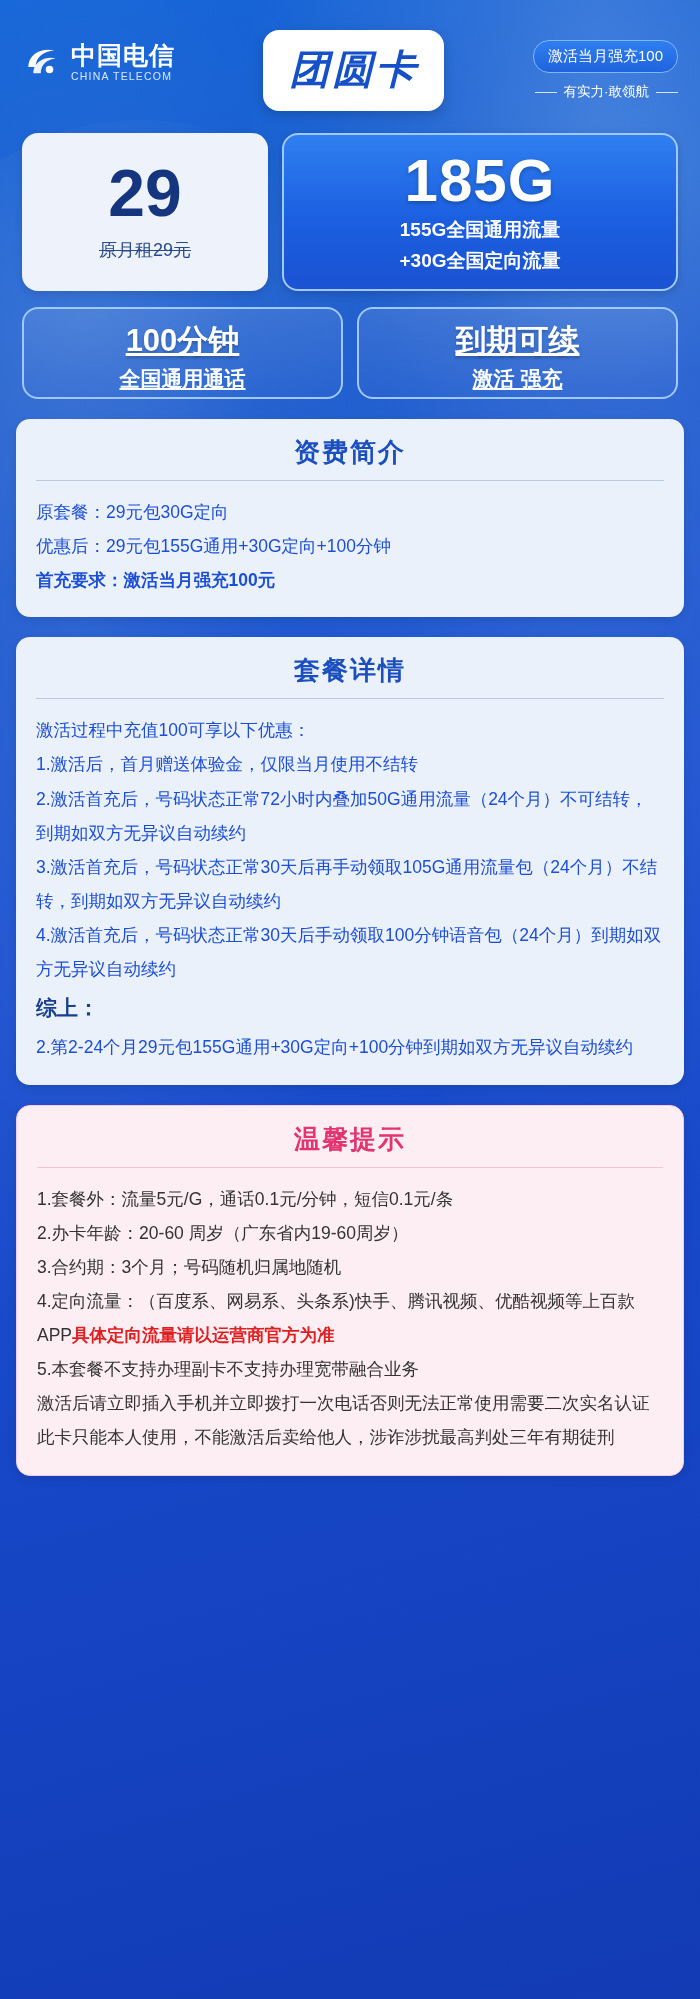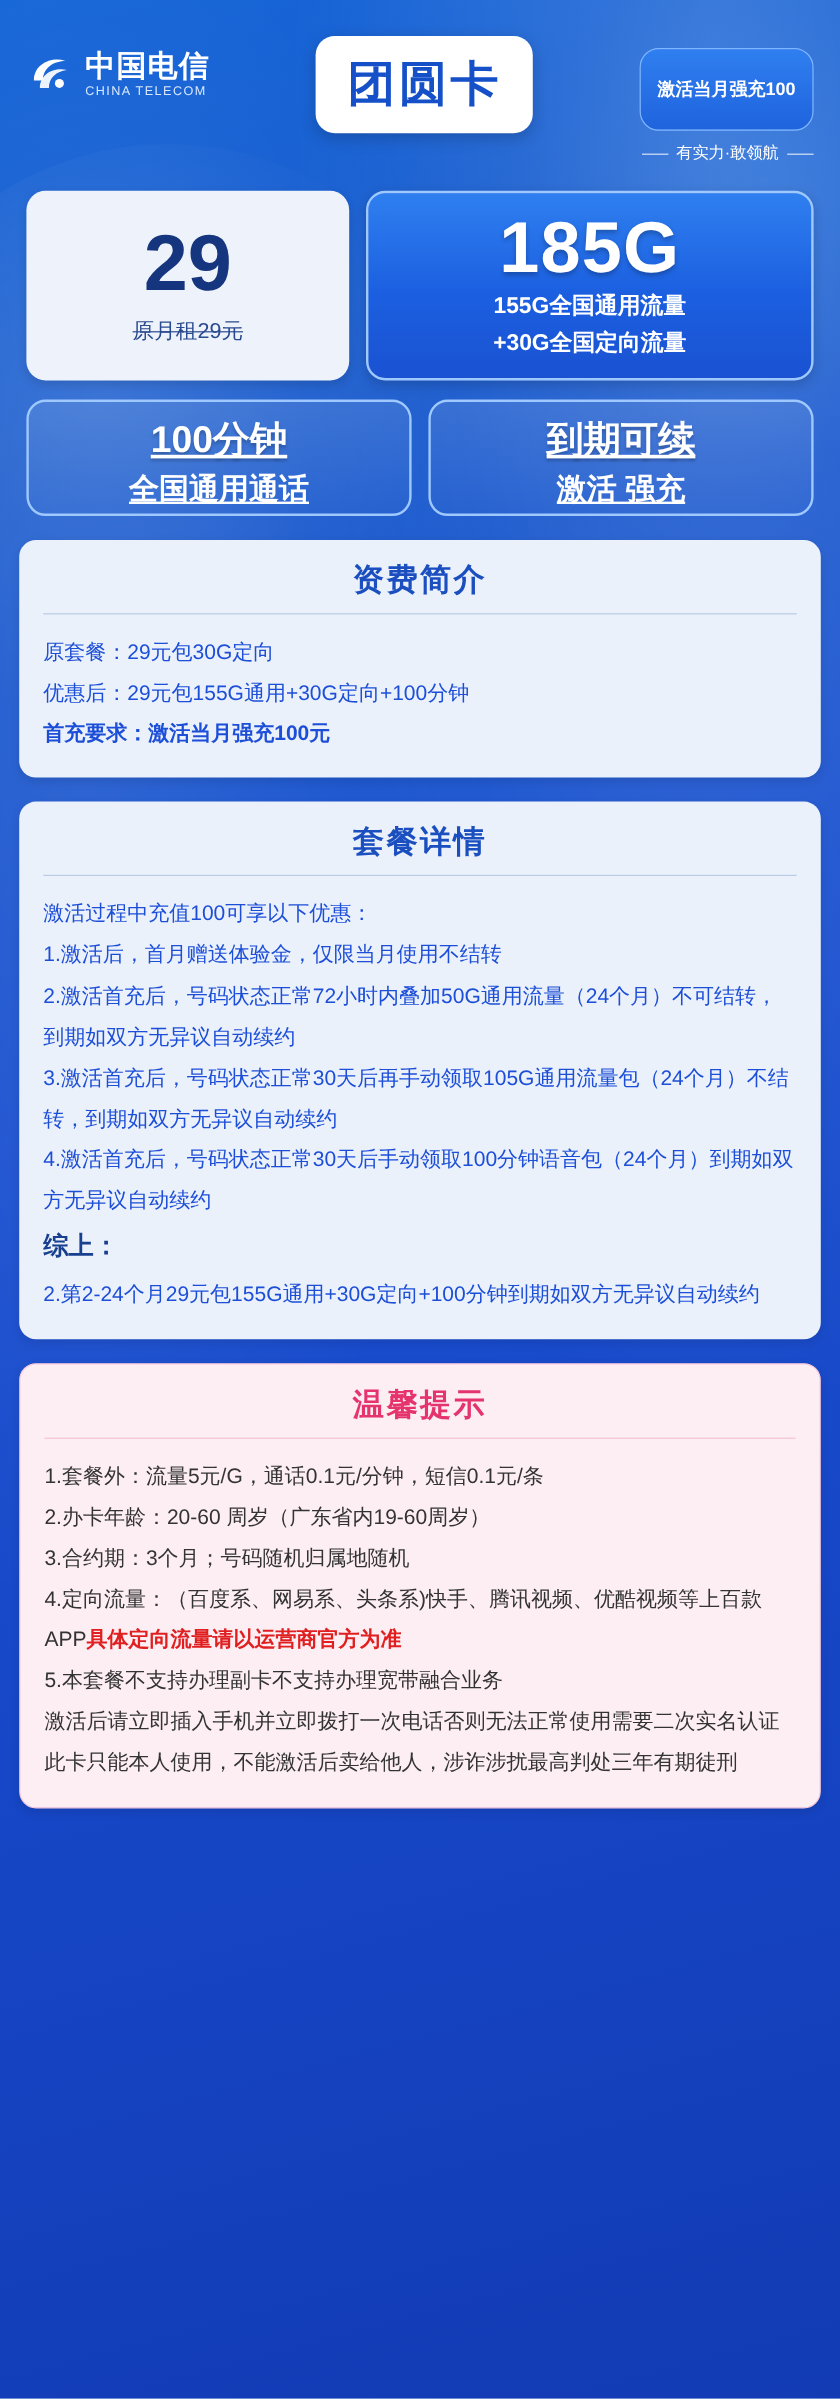--- a/index.html
+++ b/index.html
@@ -84,36 +84,37 @@
   .card-title {
     background: #ffffff;
     color: #1550c8;
     font-size: 40px;
     font-weight: bold;
     letter-spacing: 3px;
     padding: 12px 26px 14px 26px;
     border-radius: 16px;
     box-shadow: 0 4px 12px rgba(0,0,0,0.18);
     white-space: nowrap;
+    font-style: italic;
   }
   .header-right {
     display: flex;
     flex-direction: column;
     align-items: flex-end;
     gap: 10px;
     padding-top: 12px;
   }
   .pill {
     background: linear-gradient(180deg, #2f7ff0 0%, #1f63dd 100%);
     border: 1px solid #7fb6ff;
     color: #ffffff;
     font-size: 15px;
-    font-weight: bold;
-    border-radius: 16px;
-    padding: 24px 14px;
+    font-weight: normal;
+    border-radius: 16px;
+    padding: 6px 14px;
     white-space: nowrap;
   }
   .slogan {
     display: flex;
     align-items: center;
     gap: 7px;
     color: #ffffff;
     font-size: 13.5px;
     white-space: nowrap;
   }
@@ -130,21 +131,21 @@
     gap: 14px;
     margin-top: 22px;
     padding: 0 6px;
   }
   .panel {
     background: #eef3fb;
     border-radius: 16px;
     box-shadow: 0 3px 8px rgba(0,0,0,0.12);
   }
   .price-box {
-    width: 269px;
+    width: 246px;
     flex: none;
     display: flex;
     flex-direction: column;
     align-items: center;
     justify-content: center;
     padding: 18px 0 20px 0;
   }
   .price-num {
     color: #16357f;
     font-size: 66px;
@@ -198,21 +199,21 @@
     padding: 14px 6px 4px 6px;
     text-decoration: underline;
   }
   .feat-main {
     font-size: 31px;
     font-weight: bold;
     line-height: 1.15;
     text-shadow: 0 2px 3px rgba(0,0,0,0.22);
   }
   .feat-sub {
-    font-size: 25px;
+    font-size: 21px;
     font-weight: bold;
     margin-top: 6px;
   }
 
   
   .section {
     background: #eaf1fa;
     border-radius: 14px;
     margin-top: 20px;
     padding: 16px 20px 20px 20px;

